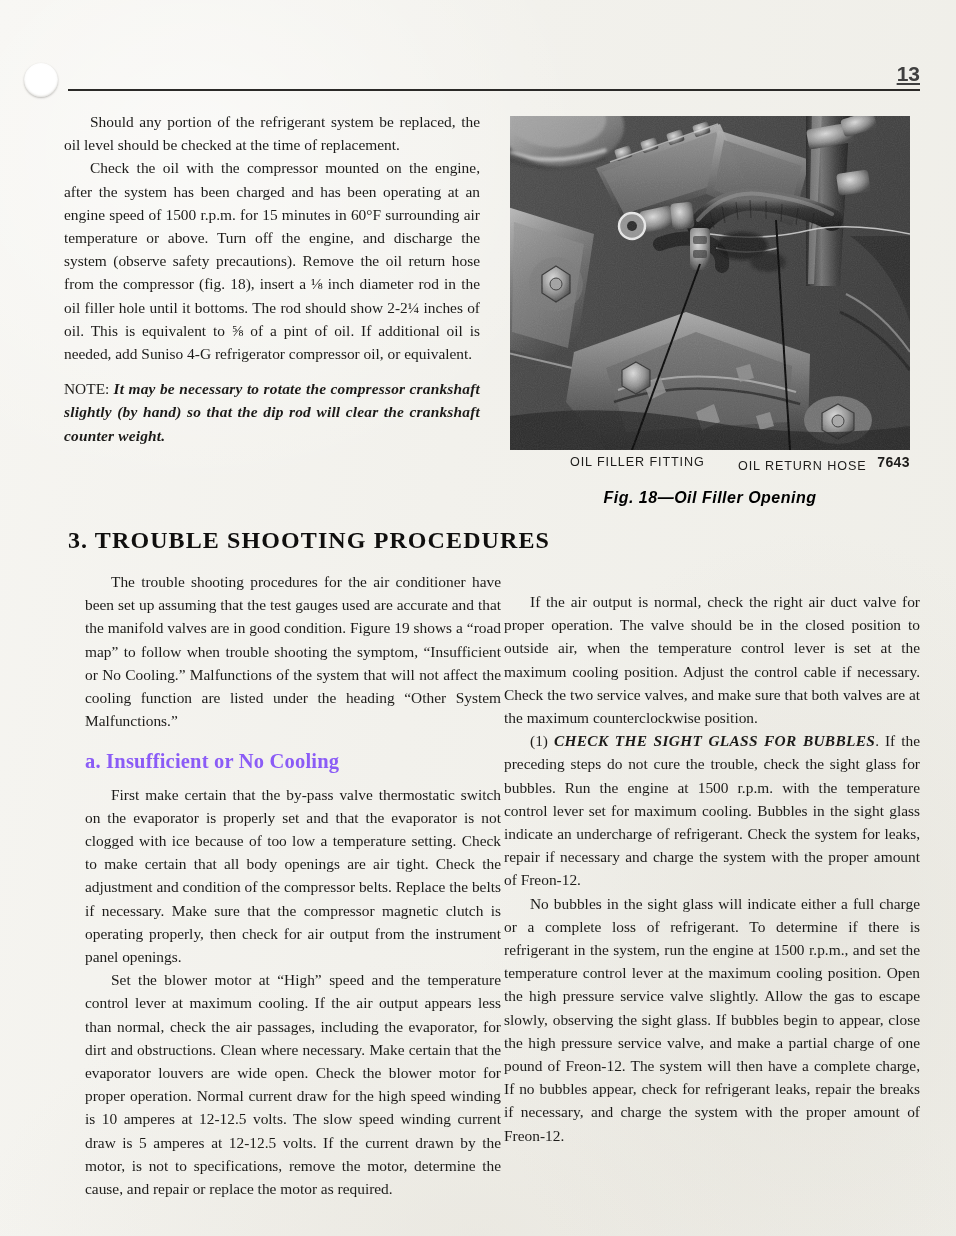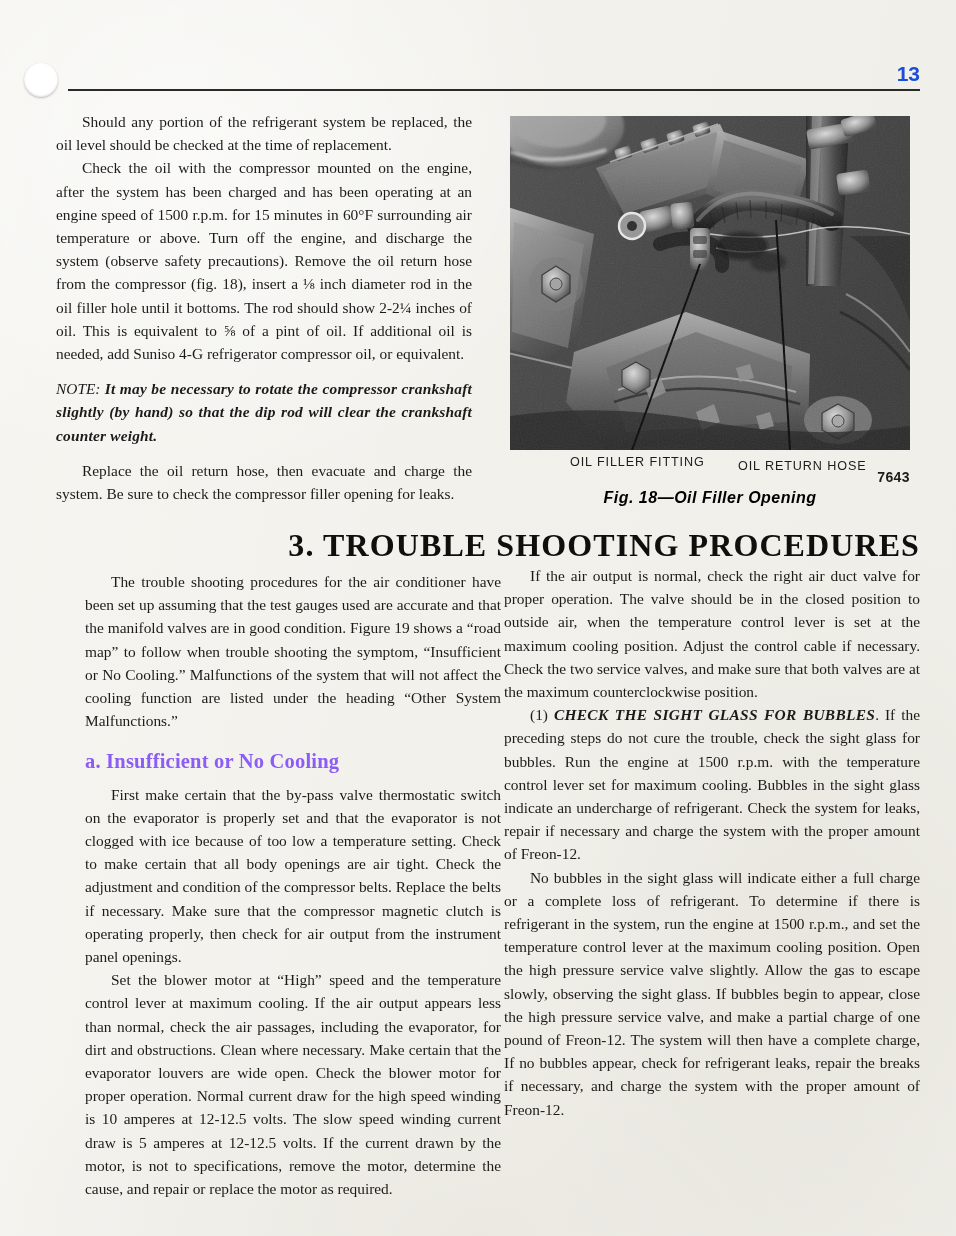--- a/index.html
+++ b/index.html
@@ -66,53 +66,54 @@
     color: #161513;
     white-space: nowrap;
   }
   .folio {
     position: absolute;
     right: 0;
     bottom: 0;
     font-family: "Liberation Sans", "DejaVu Sans", sans-serif;
     font-size: 21px;
     font-weight: 700;
-    color: #1d4ed8;
+    color: #404040;
+    text-decoration: underline;
   }
   .head-rule {
     position: absolute;
     left: 68px;
     top: 89px;
     width: 852px;
     height: 2px;
     background: #2b2a28;
   }
 
   
   .col {
     position: absolute;
     width: 416px;
     text-align: justify;
     font-size: 15.4px;
     line-height: 23.2px;
     hyphens: manual;
   }
-  .col-left-top  { left: 56px;  top: 110px; width: 416px; }
+  .col-left-top  { left: 64px;  top: 110px; width: 416px; }
   .col-left-bot  { left: 85px;  top: 570px; width: 416px; }
-  .col-right-bot { left: 504px; top: 564px; width: 416px; }
+  .col-right-bot { left: 504px; top: 590px; width: 416px; }
 
   p { margin: 0; text-indent: 26px; }
   p + p { margin-top: 0; }
 
   .note-block {
     margin-top: 12px;
     margin-bottom: 12px;
     text-indent: 0;
   }
-  .note-label { font-weight: 400; font-style: italic; }
+  .note-label { font-weight: 400; }
   .note-body {
     font-weight: 700;
     font-style: italic;
     letter-spacing: 0.2px;
   }
 
   .run-head-bolditalic {
     font-weight: 700;
     font-style: italic;
     letter-spacing: 0.3px;
@@ -144,21 +145,21 @@
     font-family: "Liberation Sans", "DejaVu Sans", sans-serif;
     font-size: 12.6px;
     letter-spacing: 0.9px;
     color: #1d1c1a;
   }
   .callout-a { position: absolute; left: 60px;  top: 2px; white-space: nowrap; }
   .callout-b { position: absolute; left: 228px; top: 6px; white-space: nowrap; }
   .photo-number {
     position: absolute;
     right: 0;
-    top: 16px;
+    top: 1px;
     font-weight: 700;
     font-size: 14px;
     letter-spacing: 0.4px;
   }
   .fig-caption {
     width: 400px;
     margin-top: 14px;
     text-align: center;
     font-family: "Liberation Sans", "DejaVu Sans", sans-serif;
     font-size: 16px;
@@ -167,22 +168,22 @@
     letter-spacing: 0.5px;
     color: #000000;
   }
 
   
   .section-heading {
     position: absolute;
     left: 68px;
     top: 527px;
     width: 852px;
-    text-align: right;
-    font-size: 32px;
+    text-align: left;
+    font-size: 24px;
     font-weight: 700;
     letter-spacing: 1.1px;
     color: #100f0e;
     font-family: "Liberation Serif", "DejaVu Serif", serif;
   }
   .subsection-heading {
     font-size: 20.5px;
     font-weight: 700;
     letter-spacing: 0.2px;
     text-indent: 0;
@@ -384,21 +385,20 @@
     <div class="fig-caption">Fig. 18—Oil Filler Opening</div>
   </div>
 
   <div class="col col-left-top">
     <p>Should any portion of the refrigerant system be replaced, the oil level should be checked at the time of replacement.</p>
     <p>Check the oil with the compressor mounted on the engine, after the system has been charged and has been operating at an engine speed of 1500 r.p.m. for 15 minutes in 60°F surrounding air temperature or above. Turn off the engine, and discharge the system (observe safety precautions). Remove the oil return hose from the compressor (fig. 18), insert a ⅛ inch diameter rod in the oil filler hole until it bottoms. The rod should show 2-2¼ inches of oil. This is equivalent to ⅝ of a pint of oil. If additional oil is needed, add Suniso 4-G refrigerator compressor oil, or equivalent.</p>
     <p class="note-block">
       <span class="note-label">NOTE:</span>
       <span class="note-body">It may be necessary to rotate the compressor crankshaft slightly (by hand) so that the dip rod will clear the crankshaft counter weight.</span>
     </p>
-    <p>Replace the oil return hose, then evacuate and charge the system. Be sure to check the compressor filler opening for leaks.</p>
   </div>
 
   <div class="section-heading">3. TROUBLE SHOOTING PROCEDURES</div>
 
   <div class="col col-left-bot">
     <p>The trouble shooting procedures for the air conditioner have been set up assuming that the test gauges used are accurate and that the manifold valves are in good condition. Figure 19 shows a “road map” to follow when trouble shooting the symptom, “Insufficient or No Cooling.” Malfunctions of the system that will not affect the cooling function are listed under the heading “Other System Malfunctions.”</p>
     <p class="subsection-heading">a.  Insufficient or No Cooling</p>
     <p>First make certain that the by-pass valve thermostatic switch on the evaporator is properly set and that the evaporator is not clogged with ice because of too low a temperature setting. Check to make certain that all body openings are air tight. Check the adjustment and condition of the compressor belts. Replace the belts if necessary. Make sure that the compressor magnetic clutch is operating properly, then check for air output from the instrument panel openings.</p>
     <p>Set the blower motor at “High” speed and the temperature control lever at maximum cooling. If the air output appears less than normal, check the air passages, including the evaporator, for dirt and obstructions. Clean where necessary. Make certain that the evaporator louvers are wide open. Check the blower motor for proper operation. Normal current draw for the high speed winding is 10 amperes at 12-12.5 volts. The slow speed winding current draw is 5 amperes at 12-12.5 volts. If the current drawn by the motor, is not to specifications, remove the motor, determine the cause, and repair or replace the motor as required.</p>
   </div>

